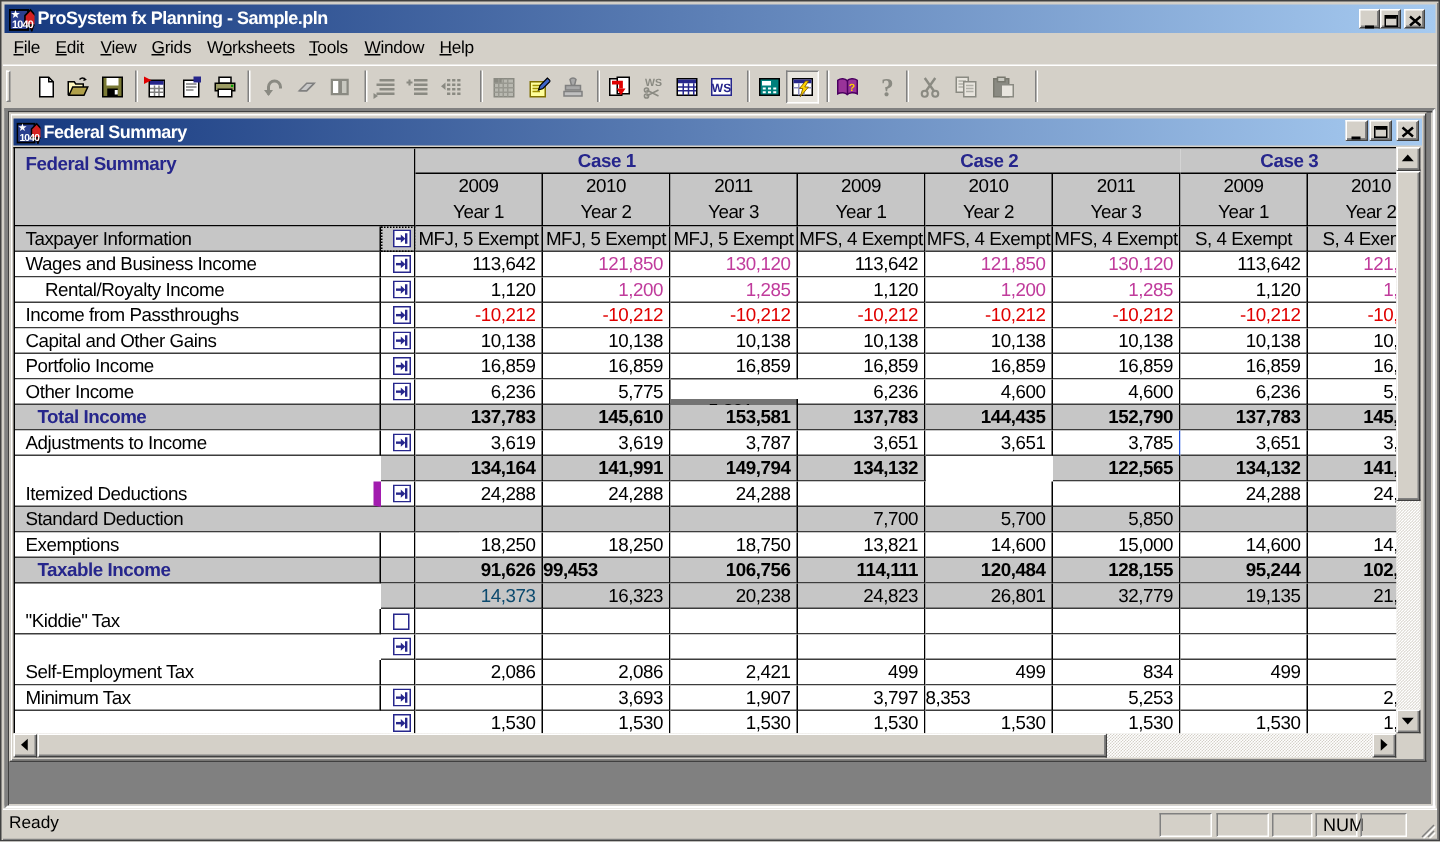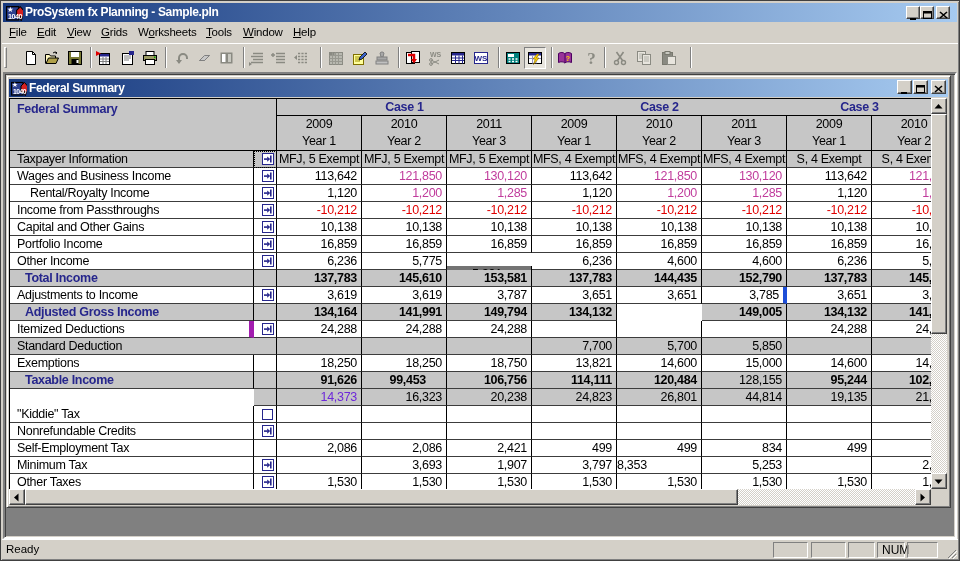--- a/index.html
+++ b/index.html
@@ -351,31 +351,30 @@
         <rect x="8" y="2.5" width="1.6" height="7" fill="#26268C"></rect>
         <rect x="2" y="5.3" width="3.6" height="1.6" fill="#26268C"></rect>
         <path d="M5.2 3.4 L8.2 6.1 L5.2 8.8 Z" fill="#26268C"></path>
       </svg>
     </div>
     <div class="cell" style="left:267px;top:188px;width:85px;height:17px;background:#fff;border-right:1px solid #000000;border-bottom:1px solid #3C3C3C;font-size:12.5px;letter-spacing:-0.3px;line-height:16px;text-align:right;padding-right:4px;font-weight:normal;color:#000;white-space:nowrap;">3,619</div>
     <div class="cell" style="left:352px;top:188px;width:85px;height:17px;background:#fff;border-right:1px solid #000000;border-bottom:1px solid #3C3C3C;font-size:12.5px;letter-spacing:-0.3px;line-height:16px;text-align:right;padding-right:4px;font-weight:normal;color:#000;white-space:nowrap;">3,619</div>
     <div class="cell" style="left:437px;top:188px;width:85px;height:17px;background:#fff;border-right:1px solid #000000;border-bottom:1px solid #3C3C3C;font-size:12.5px;letter-spacing:-0.3px;line-height:16px;text-align:right;padding-right:4px;font-weight:normal;color:#000;white-space:nowrap;">3,787</div>
     <div class="cell" style="left:522px;top:188px;width:85px;height:17px;background:#fff;border-right:1px solid #000000;border-bottom:1px solid #3C3C3C;font-size:12.5px;letter-spacing:-0.3px;line-height:16px;text-align:right;padding-right:4px;font-weight:normal;color:#000;white-space:nowrap;">3,651</div>
     <div class="cell" style="left:607px;top:188px;width:85px;height:17px;background:#fff;border-right:1px solid #000000;border-bottom:1px solid #3C3C3C;font-size:12.5px;letter-spacing:-0.3px;line-height:16px;text-align:right;padding-right:4px;font-weight:normal;color:#000;white-space:nowrap;">3,651</div>
-    <div class="cell" style="left:692px;top:188px;width:85px;height:17px;background:#fff;border-right:4px solid #1d4ed8;border-bottom:1px solid #3C3C3C;font-size:12.5px;letter-spacing:-0.3px;line-height:16px;text-align:right;padding-right:4px;font-weight:normal;color:#000;white-space:nowrap;">3,785</div>
+    <div class="cell" style="left:692px;top:188px;width:85px;height:17px;background:#fff;border-right:1px solid #1d4ed8;border-bottom:1px solid #3C3C3C;font-size:12.5px;letter-spacing:-0.3px;line-height:16px;text-align:right;padding-right:4px;font-weight:normal;color:#000;white-space:nowrap;">3,785</div>
     <div class="cell" style="left:777px;top:188px;width:85px;height:17px;background:#fff;border-right:1px solid #000000;border-bottom:1px solid #3C3C3C;font-size:12.5px;letter-spacing:-0.3px;line-height:16px;text-align:right;padding-right:4px;font-weight:normal;color:#000;white-space:nowrap;">3,651</div>
     <div class="cell" style="left:862px;top:188px;width:85px;height:17px;background:#fff;border-right:1px solid #000000;border-bottom:1px solid #3C3C3C;font-size:12.5px;letter-spacing:-0.3px;line-height:16px;text-align:right;padding-right:4px;font-weight:normal;color:#000;white-space:nowrap;">3,651</div>
-    <div class="cell" style="left:0;top:205px;width:244px;height:17px;background:#C6C6C6;border-right:1px solid #000000;border-bottom:1px solid #3C3C3C;font-size:12.5px;letter-spacing:-0.3px;line-height:16px;padding-left:15px;font-weight:bold;color:#26268C;white-space:nowrap;">Adjusted Gross Income</div>
     <div style="left:244px;top:205px;width:23px;height:17px;background:#C6C6C6;border-right:1px solid #000000;border-bottom:1px solid #3C3C3C;"></div>
     <div class="cell" style="left:267px;top:205px;width:85px;height:17px;background:#C6C6C6;border-right:1px solid #000000;border-bottom:1px solid #3C3C3C;font-size:12.5px;letter-spacing:-0.3px;line-height:16px;text-align:right;padding-right:4px;font-weight:bold;color:#000;white-space:nowrap;">134,164</div>
     <div class="cell" style="left:352px;top:205px;width:85px;height:17px;background:#C6C6C6;border-right:1px solid #000000;border-bottom:1px solid #3C3C3C;font-size:12.5px;letter-spacing:-0.3px;line-height:16px;text-align:right;padding-right:4px;font-weight:bold;color:#000;white-space:nowrap;">141,991</div>
     <div class="cell" style="left:437px;top:205px;width:85px;height:17px;background:#C6C6C6;border-right:1px solid #000000;border-bottom:1px solid #3C3C3C;font-size:12.5px;letter-spacing:-0.3px;line-height:16px;text-align:right;padding-right:4px;font-weight:bold;color:#000;white-space:nowrap;">149,794</div>
     <div class="cell" style="left:522px;top:205px;width:85px;height:17px;background:#C6C6C6;border-right:1px solid #000000;border-bottom:1px solid #3C3C3C;font-size:12.5px;letter-spacing:-0.3px;line-height:16px;text-align:right;padding-right:4px;font-weight:bold;color:#000;white-space:nowrap;">134,132</div>
     <div class="cell" style="left:607px;top:205px;width:85px;height:17px;background:#C6C6C6;border-right:1px solid #000000;border-bottom:1px solid #3C3C3C;font-size:12.5px;letter-spacing:-0.3px;line-height:16px;text-align:right;padding-right:4px;font-weight:bold;color:#000;white-space:nowrap;margin-top:36px;">140,784</div>
-    <div class="cell" style="left:692px;top:205px;width:85px;height:17px;background:#C6C6C6;border-right:1px solid #000000;border-bottom:1px solid #3C3C3C;font-size:12.5px;letter-spacing:-0.3px;line-height:16px;text-align:right;padding-right:4px;font-weight:bold;color:#000;white-space:nowrap;">149,005</div>
+    <div class="cell" style="left:692px;top:205px;width:85px;height:17px;background:#C6C6C6;border-right:1px solid #000000;border-bottom:1px solid #3C3C3C;font-size:12.5px;letter-spacing:-0.3px;line-height:16px;text-align:right;padding-right:4px;font-weight:bold;color:#000;white-space:nowrap;">122,565</div>
     <div class="cell" style="left:777px;top:205px;width:85px;height:17px;background:#C6C6C6;border-right:1px solid #000000;border-bottom:1px solid #3C3C3C;font-size:12.5px;letter-spacing:-0.3px;line-height:16px;text-align:right;padding-right:4px;font-weight:bold;color:#000;white-space:nowrap;">134,132</div>
     <div class="cell" style="left:862px;top:205px;width:85px;height:17px;background:#C6C6C6;border-right:1px solid #000000;border-bottom:1px solid #3C3C3C;font-size:12.5px;letter-spacing:-0.3px;line-height:16px;text-align:right;padding-right:4px;font-weight:bold;color:#000;white-space:nowrap;">141,991</div>
     <div class="cell" style="left:0;top:222px;width:244px;height:17px;background:#fff;border-right:5px solid #a21caf;border-bottom:1px solid #3C3C3C;font-size:12.5px;letter-spacing:-0.3px;line-height:16px;padding-left:7px;font-weight:normal;color:#000;white-space:nowrap;">Itemized Deductions</div>
     <div style="left:244px;top:222px;width:23px;height:17px;background:#fff;border-right:1px solid #000000;border-bottom:1px solid #3C3C3C;">
       <svg style="position:absolute;left:8px;top:2px" width="12" height="12" viewBox="0 0 12 12">
         <rect x="0.5" y="0.5" width="11" height="11" fill="#fff" stroke="#26268C"></rect>
         <rect x="8" y="2.5" width="1.6" height="7" fill="#26268C"></rect>
         <rect x="2" y="5.3" width="3.6" height="1.6" fill="#26268C"></rect>
         <path d="M5.2 3.4 L8.2 6.1 L5.2 8.8 Z" fill="#26268C"></path>
       </svg>
@@ -404,49 +403,48 @@
     <div class="cell" style="left:352px;top:256px;width:85px;height:17px;background:#fff;border-right:1px solid #000000;border-bottom:1px solid #3C3C3C;font-size:12.5px;letter-spacing:-0.3px;line-height:16px;text-align:right;padding-right:4px;font-weight:normal;color:#000;white-space:nowrap;">18,250</div>
     <div class="cell" style="left:437px;top:256px;width:85px;height:17px;background:#fff;border-right:1px solid #000000;border-bottom:1px solid #3C3C3C;font-size:12.5px;letter-spacing:-0.3px;line-height:16px;text-align:right;padding-right:4px;font-weight:normal;color:#000;white-space:nowrap;">18,750</div>
     <div class="cell" style="left:522px;top:256px;width:85px;height:17px;background:#fff;border-right:1px solid #000000;border-bottom:1px solid #3C3C3C;font-size:12.5px;letter-spacing:-0.3px;line-height:16px;text-align:right;padding-right:4px;font-weight:normal;color:#000;white-space:nowrap;">13,821</div>
     <div class="cell" style="left:607px;top:256px;width:85px;height:17px;background:#fff;border-right:1px solid #000000;border-bottom:1px solid #3C3C3C;font-size:12.5px;letter-spacing:-0.3px;line-height:16px;text-align:right;padding-right:4px;font-weight:normal;color:#000;white-space:nowrap;">14,600</div>
     <div class="cell" style="left:692px;top:256px;width:85px;height:17px;background:#fff;border-right:1px solid #000000;border-bottom:1px solid #3C3C3C;font-size:12.5px;letter-spacing:-0.3px;line-height:16px;text-align:right;padding-right:4px;font-weight:normal;color:#000;white-space:nowrap;">15,000</div>
     <div class="cell" style="left:777px;top:256px;width:85px;height:17px;background:#fff;border-right:1px solid #000000;border-bottom:1px solid #3C3C3C;font-size:12.5px;letter-spacing:-0.3px;line-height:16px;text-align:right;padding-right:4px;font-weight:normal;color:#000;white-space:nowrap;">14,600</div>
     <div class="cell" style="left:862px;top:256px;width:85px;height:17px;background:#fff;border-right:1px solid #000000;border-bottom:1px solid #3C3C3C;font-size:12.5px;letter-spacing:-0.3px;line-height:16px;text-align:right;padding-right:4px;font-weight:normal;color:#000;white-space:nowrap;">14,600</div>
     <div class="cell" style="left:0;top:273px;width:244px;height:17px;background:#C6C6C6;border-right:1px solid #000000;border-bottom:1px solid #3C3C3C;font-size:12.5px;letter-spacing:-0.3px;line-height:16px;padding-left:15px;font-weight:bold;color:#26268C;white-space:nowrap;">Taxable Income</div>
     <div style="left:244px;top:273px;width:23px;height:17px;background:#C6C6C6;border-right:1px solid #000000;border-bottom:1px solid #3C3C3C;"></div>
     <div class="cell" style="left:267px;top:273px;width:85px;height:17px;background:#C6C6C6;border-right:1px solid #000000;border-bottom:1px solid #3C3C3C;font-size:12.5px;letter-spacing:-0.3px;line-height:16px;text-align:right;padding-right:4px;font-weight:bold;color:#000;white-space:nowrap;">91,626</div>
-    <div class="cell" style="left:352px;top:273px;width:85px;height:17px;background:#C6C6C6;border-right:1px solid #000000;border-bottom:1px solid #3C3C3C;font-size:12.5px;letter-spacing:-0.3px;line-height:16px;text-align:right;padding-right:20px;font-weight:bold;color:#000;white-space:nowrap;">99,453</div>
+    <div class="cell" style="left:352px;top:273px;width:85px;height:17px;background:#C6C6C6;border-right:1px solid #000000;border-bottom:1px solid #3C3C3C;font-size:12.5px;letter-spacing:-0.3px;line-height:16px;padding-right:20px;font-weight:bold;color:#000;white-space:nowrap;">99,453</div>
     <div class="cell" style="left:437px;top:273px;width:85px;height:17px;background:#C6C6C6;border-right:1px solid #000000;border-bottom:1px solid #3C3C3C;font-size:12.5px;letter-spacing:-0.3px;line-height:16px;text-align:right;padding-right:4px;font-weight:bold;color:#000;white-space:nowrap;">106,756</div>
     <div class="cell" style="left:522px;top:273px;width:85px;height:17px;background:#C6C6C6;border-right:1px solid #000000;border-bottom:1px solid #3C3C3C;font-size:12.5px;letter-spacing:-0.3px;line-height:16px;text-align:right;padding-right:4px;font-weight:bold;color:#000;white-space:nowrap;">114,111</div>
     <div class="cell" style="left:607px;top:273px;width:85px;height:17px;background:#C6C6C6;border-right:1px solid #000000;border-bottom:1px solid #3C3C3C;font-size:12.5px;letter-spacing:-0.3px;line-height:16px;text-align:right;padding-right:4px;font-weight:bold;color:#000;white-space:nowrap;">120,484</div>
-    <div class="cell" style="left:692px;top:273px;width:85px;height:17px;background:#C6C6C6;border-right:1px solid #000000;border-bottom:1px solid #3C3C3C;font-size:12.5px;letter-spacing:-0.3px;line-height:16px;text-align:right;padding-right:4px;font-weight:normal;color:#000;white-space:nowrap;">128,155</div>
+    <div class="cell" style="left:692px;top:273px;width:85px;height:17px;background:#C6C6C6;border-right:1px solid #000000;border-bottom:1px solid #3C3C3C;font-size:12.5px;letter-spacing:-0.3px;line-height:16px;text-align:right;padding-right:4px;font-weight:bold;color:#000;white-space:nowrap;">128,155</div>
     <div class="cell" style="left:777px;top:273px;width:85px;height:17px;background:#C6C6C6;border-right:1px solid #000000;border-bottom:1px solid #3C3C3C;font-size:12.5px;letter-spacing:-0.3px;line-height:16px;text-align:right;padding-right:4px;font-weight:bold;color:#000;white-space:nowrap;">95,244</div>
     <div class="cell" style="left:862px;top:273px;width:85px;height:17px;background:#C6C6C6;border-right:1px solid #000000;border-bottom:1px solid #3C3C3C;font-size:12.5px;letter-spacing:-0.3px;line-height:16px;text-align:right;padding-right:4px;font-weight:bold;color:#000;white-space:nowrap;">102,000</div>
     <div style="left:244px;top:290px;width:23px;height:17px;background:#C6C6C6;border-right:1px solid #000000;border-bottom:1px solid #3C3C3C;"></div>
-    <div class="cell" style="left:267px;top:290px;width:85px;height:17px;background:#C6C6C6;border-right:1px solid #000000;border-bottom:1px solid #3C3C3C;font-size:12.5px;letter-spacing:-0.3px;line-height:16px;text-align:right;padding-right:4px;font-weight:normal;color:#6d28d9;white-space:nowrap;">14,373</div>
+    <div class="cell" style="left:267px;top:290px;width:85px;height:17px;background:#C6C6C6;border-right:1px solid #000000;border-bottom:1px solid #3C3C3C;font-size:12.5px;letter-spacing:-0.3px;line-height:16px;text-align:right;padding-right:4px;font-weight:normal;color:#0c4a6e;white-space:nowrap;">14,373</div>
     <div class="cell" style="left:352px;top:290px;width:85px;height:17px;background:#C6C6C6;border-right:1px solid #000000;border-bottom:1px solid #3C3C3C;font-size:12.5px;letter-spacing:-0.3px;line-height:16px;text-align:right;padding-right:4px;font-weight:normal;color:#000;white-space:nowrap;">16,323</div>
     <div class="cell" style="left:437px;top:290px;width:85px;height:17px;background:#C6C6C6;border-right:1px solid #000000;border-bottom:1px solid #3C3C3C;font-size:12.5px;letter-spacing:-0.3px;line-height:16px;text-align:right;padding-right:4px;font-weight:normal;color:#000;white-space:nowrap;">20,238</div>
     <div class="cell" style="left:522px;top:290px;width:85px;height:17px;background:#C6C6C6;border-right:1px solid #000000;border-bottom:1px solid #3C3C3C;font-size:12.5px;letter-spacing:-0.3px;line-height:16px;text-align:right;padding-right:4px;font-weight:normal;color:#000;white-space:nowrap;">24,823</div>
     <div class="cell" style="left:607px;top:290px;width:85px;height:17px;background:#C6C6C6;border-right:1px solid #000000;border-bottom:1px solid #3C3C3C;font-size:12.5px;letter-spacing:-0.3px;line-height:16px;text-align:right;padding-right:4px;font-weight:normal;color:#000;white-space:nowrap;">26,801</div>
-    <div class="cell" style="left:692px;top:290px;width:85px;height:17px;background:#C6C6C6;border-right:1px solid #000000;border-bottom:1px solid #3C3C3C;font-size:12.5px;letter-spacing:-0.3px;line-height:16px;text-align:right;padding-right:4px;font-weight:normal;color:#000;white-space:nowrap;">44,814</div>
+    <div class="cell" style="left:692px;top:290px;width:85px;height:17px;background:#C6C6C6;border-right:1px solid #000000;border-bottom:1px solid #3C3C3C;font-size:12.5px;letter-spacing:-0.3px;line-height:16px;text-align:right;padding-right:4px;font-weight:normal;color:#000;white-space:nowrap;">32,779</div>
     <div class="cell" style="left:777px;top:290px;width:85px;height:17px;background:#C6C6C6;border-right:1px solid #000000;border-bottom:1px solid #3C3C3C;font-size:12.5px;letter-spacing:-0.3px;line-height:16px;text-align:right;padding-right:4px;font-weight:normal;color:#000;white-space:nowrap;">19,135</div>
     <div class="cell" style="left:862px;top:290px;width:85px;height:17px;background:#C6C6C6;border-right:1px solid #000000;border-bottom:1px solid #3C3C3C;font-size:12.5px;letter-spacing:-0.3px;line-height:16px;text-align:right;padding-right:4px;font-weight:normal;color:#000;white-space:nowrap;">21,000</div>
     <div class="cell" style="left:0;top:307px;width:244px;height:17px;background:#fff;border-right:1px solid #000000;border-bottom:1px solid #3C3C3C;font-size:12.5px;letter-spacing:-0.3px;line-height:16px;padding-left:7px;font-weight:normal;color:#000;white-space:nowrap;">"Kiddie" Tax</div>
     <div style="left:244px;top:307px;width:23px;height:17px;background:#fff;border-right:1px solid #000000;border-bottom:1px solid #3C3C3C;">
       <div style="left:8px;top:3px;width:11px;height:11px;background:#fff;border:1px solid #26268C;"></div>
     </div>
     <div class="cell" style="left:267px;top:307px;width:85px;height:17px;background:#fff;border-right:1px solid #000000;border-bottom:1px solid #3C3C3C;font-size:12.5px;letter-spacing:-0.3px;line-height:16px;text-align:right;padding-right:4px;font-weight:normal;color:#000;white-space:nowrap;"></div>
     <div class="cell" style="left:352px;top:307px;width:85px;height:17px;background:#fff;border-right:1px solid #000000;border-bottom:1px solid #3C3C3C;font-size:12.5px;letter-spacing:-0.3px;line-height:16px;text-align:right;padding-right:4px;font-weight:normal;color:#000;white-space:nowrap;"></div>
     <div class="cell" style="left:437px;top:307px;width:85px;height:17px;background:#fff;border-right:1px solid #000000;border-bottom:1px solid #3C3C3C;font-size:12.5px;letter-spacing:-0.3px;line-height:16px;text-align:right;padding-right:4px;font-weight:normal;color:#000;white-space:nowrap;"></div>
     <div class="cell" style="left:522px;top:307px;width:85px;height:17px;background:#fff;border-right:1px solid #000000;border-bottom:1px solid #3C3C3C;font-size:12.5px;letter-spacing:-0.3px;line-height:16px;text-align:right;padding-right:4px;font-weight:normal;color:#000;white-space:nowrap;"></div>
     <div class="cell" style="left:607px;top:307px;width:85px;height:17px;background:#fff;border-right:1px solid #000000;border-bottom:1px solid #3C3C3C;font-size:12.5px;letter-spacing:-0.3px;line-height:16px;text-align:right;padding-right:4px;font-weight:normal;color:#000;white-space:nowrap;"></div>
     <div class="cell" style="left:692px;top:307px;width:85px;height:17px;background:#fff;border-right:1px solid #000000;border-bottom:1px solid #3C3C3C;font-size:12.5px;letter-spacing:-0.3px;line-height:16px;text-align:right;padding-right:4px;font-weight:normal;color:#000;white-space:nowrap;"></div>
     <div class="cell" style="left:777px;top:307px;width:85px;height:17px;background:#fff;border-right:1px solid #000000;border-bottom:1px solid #3C3C3C;font-size:12.5px;letter-spacing:-0.3px;line-height:16px;text-align:right;padding-right:4px;font-weight:normal;color:#000;white-space:nowrap;"></div>
     <div class="cell" style="left:862px;top:307px;width:85px;height:17px;background:#fff;border-right:1px solid #000000;border-bottom:1px solid #3C3C3C;font-size:12.5px;letter-spacing:-0.3px;line-height:16px;text-align:right;padding-right:4px;font-weight:normal;color:#000;white-space:nowrap;"></div>
-    <div class="cell" style="left:0;top:324px;width:244px;height:17px;background:#fff;border-right:1px solid #000000;border-bottom:1px solid #3C3C3C;font-size:12.5px;letter-spacing:-0.3px;line-height:16px;padding-left:7px;font-weight:normal;color:#000;white-space:nowrap;">Nonrefundable Credits</div>
     <div style="left:244px;top:324px;width:23px;height:17px;background:#fff;border-right:1px solid #000000;border-bottom:1px solid #3C3C3C;">
       <svg style="position:absolute;left:8px;top:2px" width="12" height="12" viewBox="0 0 12 12">
         <rect x="0.5" y="0.5" width="11" height="11" fill="#fff" stroke="#26268C"></rect>
         <rect x="8" y="2.5" width="1.6" height="7" fill="#26268C"></rect>
         <rect x="2" y="5.3" width="3.6" height="1.6" fill="#26268C"></rect>
         <path d="M5.2 3.4 L8.2 6.1 L5.2 8.8 Z" fill="#26268C"></path>
       </svg>
     </div>
     <div class="cell" style="left:267px;top:324px;width:85px;height:17px;background:#fff;border-right:1px solid #000000;border-bottom:1px solid #3C3C3C;font-size:12.5px;letter-spacing:-0.3px;line-height:16px;text-align:right;padding-right:4px;font-weight:normal;color:#000;white-space:nowrap;"></div>
     <div class="cell" style="left:352px;top:324px;width:85px;height:17px;background:#fff;border-right:1px solid #000000;border-bottom:1px solid #3C3C3C;font-size:12.5px;letter-spacing:-0.3px;line-height:16px;text-align:right;padding-right:4px;font-weight:normal;color:#000;white-space:nowrap;"></div>
@@ -476,21 +474,20 @@
       </svg>
     </div>
     <div class="cell" style="left:267px;top:358px;width:85px;height:17px;background:#fff;border-right:1px solid #000000;border-bottom:1px solid #3C3C3C;font-size:12.5px;letter-spacing:-0.3px;line-height:16px;text-align:right;padding-right:4px;font-weight:normal;color:#000;white-space:nowrap;"></div>
     <div class="cell" style="left:352px;top:358px;width:85px;height:17px;background:#fff;border-right:1px solid #000000;border-bottom:1px solid #3C3C3C;font-size:12.5px;letter-spacing:-0.3px;line-height:16px;text-align:right;padding-right:4px;font-weight:normal;color:#000;white-space:nowrap;">3,693</div>
     <div class="cell" style="left:437px;top:358px;width:85px;height:17px;background:#fff;border-right:1px solid #000000;border-bottom:1px solid #3C3C3C;font-size:12.5px;letter-spacing:-0.3px;line-height:16px;text-align:right;padding-right:4px;font-weight:normal;color:#000;white-space:nowrap;">1,907</div>
     <div class="cell" style="left:522px;top:358px;width:85px;height:17px;background:#fff;border-right:1px solid #000000;border-bottom:1px solid #3C3C3C;font-size:12.5px;letter-spacing:-0.3px;line-height:16px;text-align:right;padding-right:4px;font-weight:normal;color:#000;white-space:nowrap;">3,797</div>
     <div class="cell" style="left:607px;top:358px;width:85px;height:17px;background:#fff;border-right:1px solid #000000;border-bottom:1px solid #3C3C3C;font-size:12.5px;letter-spacing:-0.3px;line-height:16px;text-align:left;padding-right:4px;font-weight:normal;color:#000;white-space:nowrap;">8,353</div>
     <div class="cell" style="left:692px;top:358px;width:85px;height:17px;background:#fff;border-right:1px solid #000000;border-bottom:1px solid #3C3C3C;font-size:12.5px;letter-spacing:-0.3px;line-height:16px;text-align:right;padding-right:4px;font-weight:normal;color:#000;white-space:nowrap;">5,253</div>
     <div class="cell" style="left:777px;top:358px;width:85px;height:17px;background:#fff;border-right:1px solid #000000;border-bottom:1px solid #3C3C3C;font-size:12.5px;letter-spacing:-0.3px;line-height:16px;text-align:right;padding-right:4px;font-weight:normal;color:#000;white-space:nowrap;"></div>
     <div class="cell" style="left:862px;top:358px;width:85px;height:17px;background:#fff;border-right:1px solid #000000;border-bottom:1px solid #3C3C3C;font-size:12.5px;letter-spacing:-0.3px;line-height:16px;text-align:right;padding-right:4px;font-weight:normal;color:#000;white-space:nowrap;">2,000</div>
-    <div class="cell" style="left:0;top:375px;width:244px;height:17px;background:#fff;border-right:1px solid #000000;border-bottom:1px solid #3C3C3C;font-size:12.5px;letter-spacing:-0.3px;line-height:16px;padding-left:7px;font-weight:normal;color:#000;white-space:nowrap;">Other Taxes</div>
     <div style="left:244px;top:375px;width:23px;height:17px;background:#fff;border-right:1px solid #000000;border-bottom:1px solid #3C3C3C;">
       <svg style="position:absolute;left:8px;top:2px" width="12" height="12" viewBox="0 0 12 12">
         <rect x="0.5" y="0.5" width="11" height="11" fill="#fff" stroke="#26268C"></rect>
         <rect x="8" y="2.5" width="1.6" height="7" fill="#26268C"></rect>
         <rect x="2" y="5.3" width="3.6" height="1.6" fill="#26268C"></rect>
         <path d="M5.2 3.4 L8.2 6.1 L5.2 8.8 Z" fill="#26268C"></path>
       </svg>
     </div>
     <div class="cell" style="left:267px;top:375px;width:85px;height:17px;background:#fff;border-right:1px solid #000000;border-bottom:1px solid #3C3C3C;font-size:12.5px;letter-spacing:-0.3px;line-height:16px;text-align:right;padding-right:4px;font-weight:normal;color:#000;white-space:nowrap;">1,530</div>
     <div class="cell" style="left:352px;top:375px;width:85px;height:17px;background:#fff;border-right:1px solid #000000;border-bottom:1px solid #3C3C3C;font-size:12.5px;letter-spacing:-0.3px;line-height:16px;text-align:right;padding-right:4px;font-weight:normal;color:#000;white-space:nowrap;">1,530</div>

